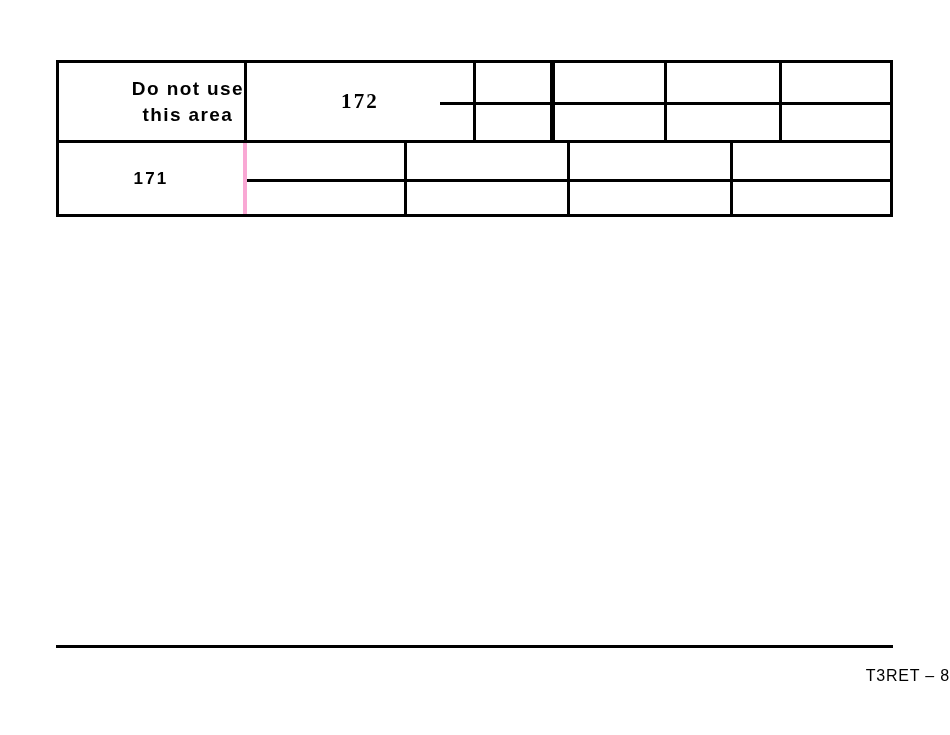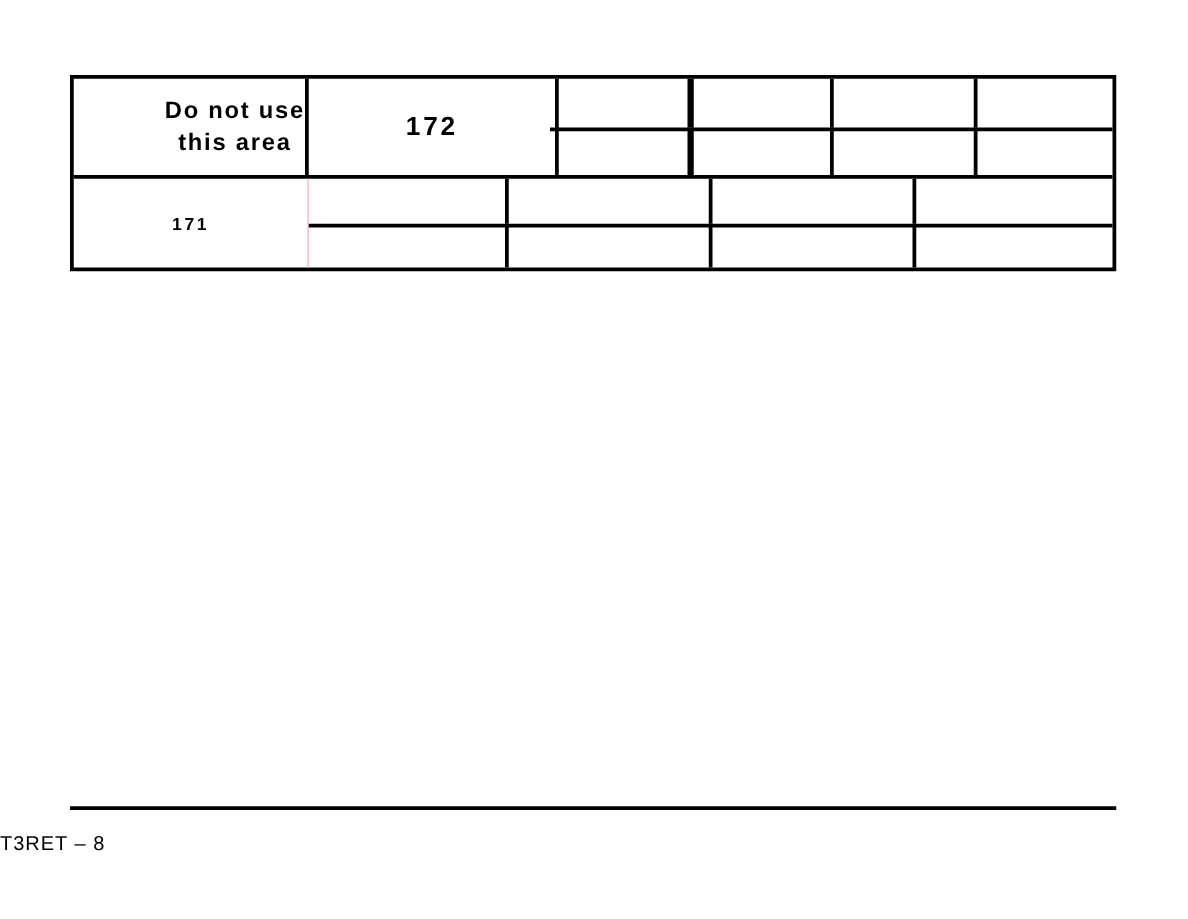--- a/index.html
+++ b/index.html
@@ -67,34 +67,35 @@
     border-right: 3px solid #000;
     font-size: 19px;
     letter-spacing: 1.4px;
     line-height: 1.35;
     justify-content: flex-end;
   }
 
   .cell-172 {
     left: 188px;
     top: 0;
-    width: 200px;
+    width: 229px;
     height: 100%;
     border-right: 3px solid #000;
     font-size: 21px;
     letter-spacing: 2.2px;
+    font-family: Liberation Serif, serif;
   }
 
   .cell-171 {
     left: 0;
     top: 0;
     width: 188px;
     height: 100%;
-    border-right: 1px solid #f9a8d4;
-    font-size: 14px;
+    border-right: 4px solid #f9a8d4;
+    font-size: 17px;
     letter-spacing: 2.2px;
   }
 
   
   .boxes {
     position: absolute;
     top: 0;
     bottom: 0;
   }
   .boxes.top-right {
@@ -143,23 +144,24 @@
     top: 645px;
     width: 837px;
     height: 0;
     border-top: 3px solid #000;
   }
   .footer-text {
     position: absolute;
     left: 0;
     right: 0;
     top: 667px;
-    text-align: left;
+    text-align: right;
     font-size: 16px;
     letter-spacing: 0.8px;
+    padding-left: 40px;
   }
 </style>
 </head>
 <body>
 
 <div class="page">
 
   <div class="answer-table">
 
     <div class="grid-row top">

